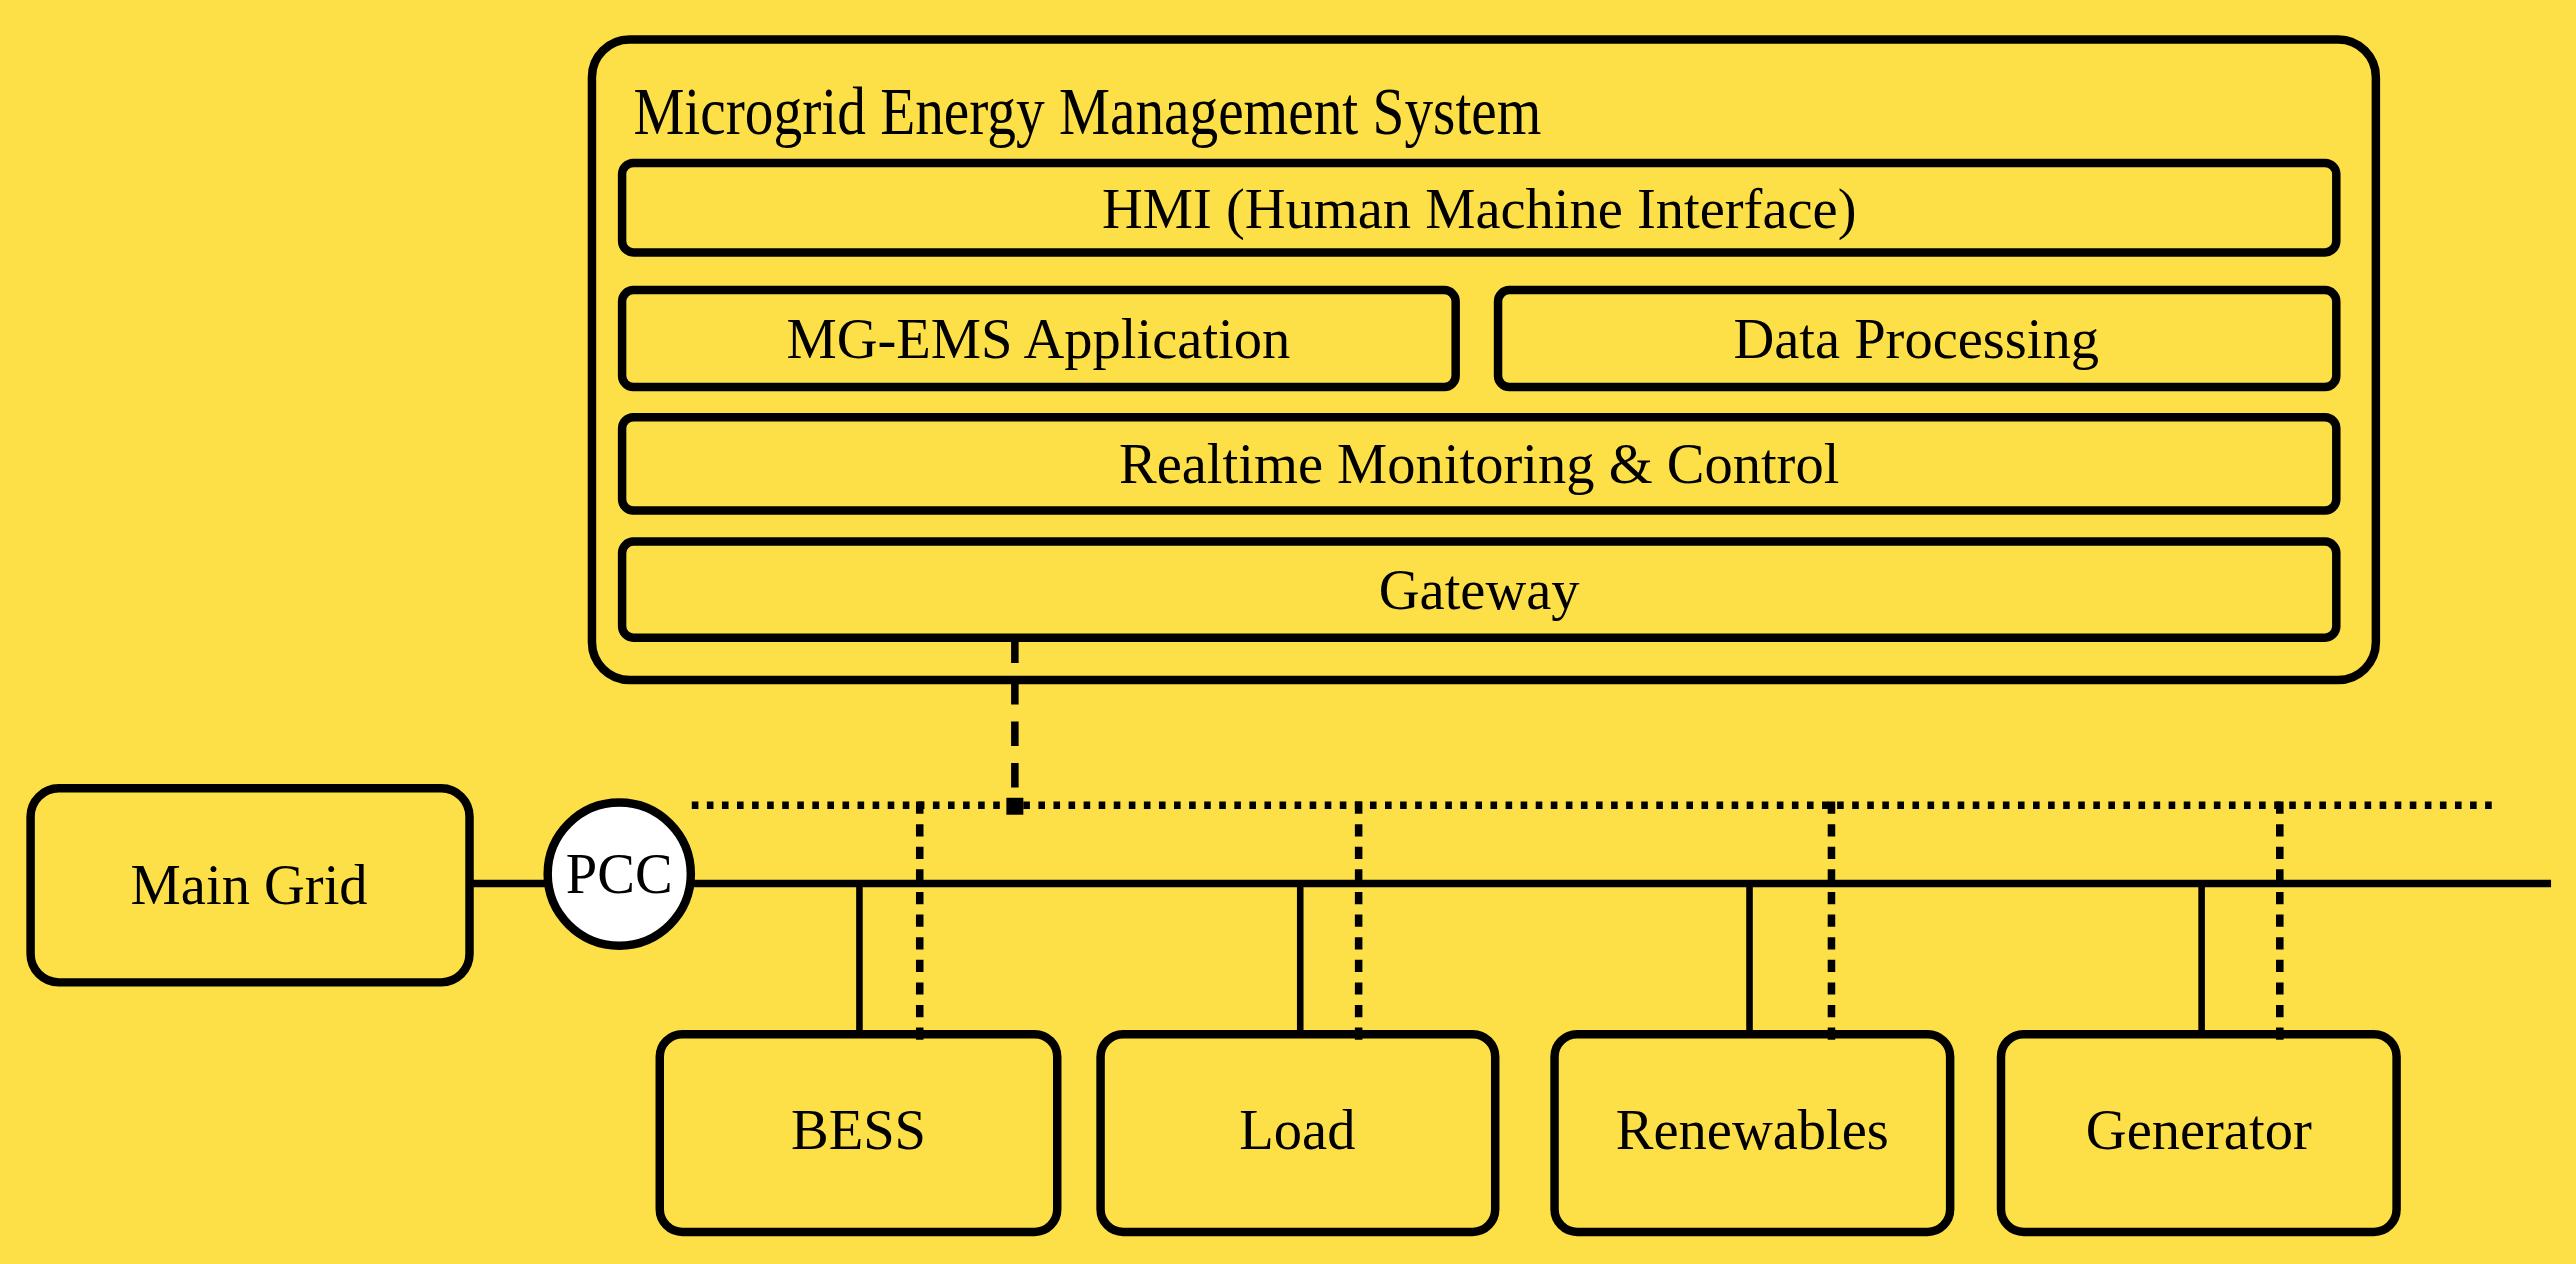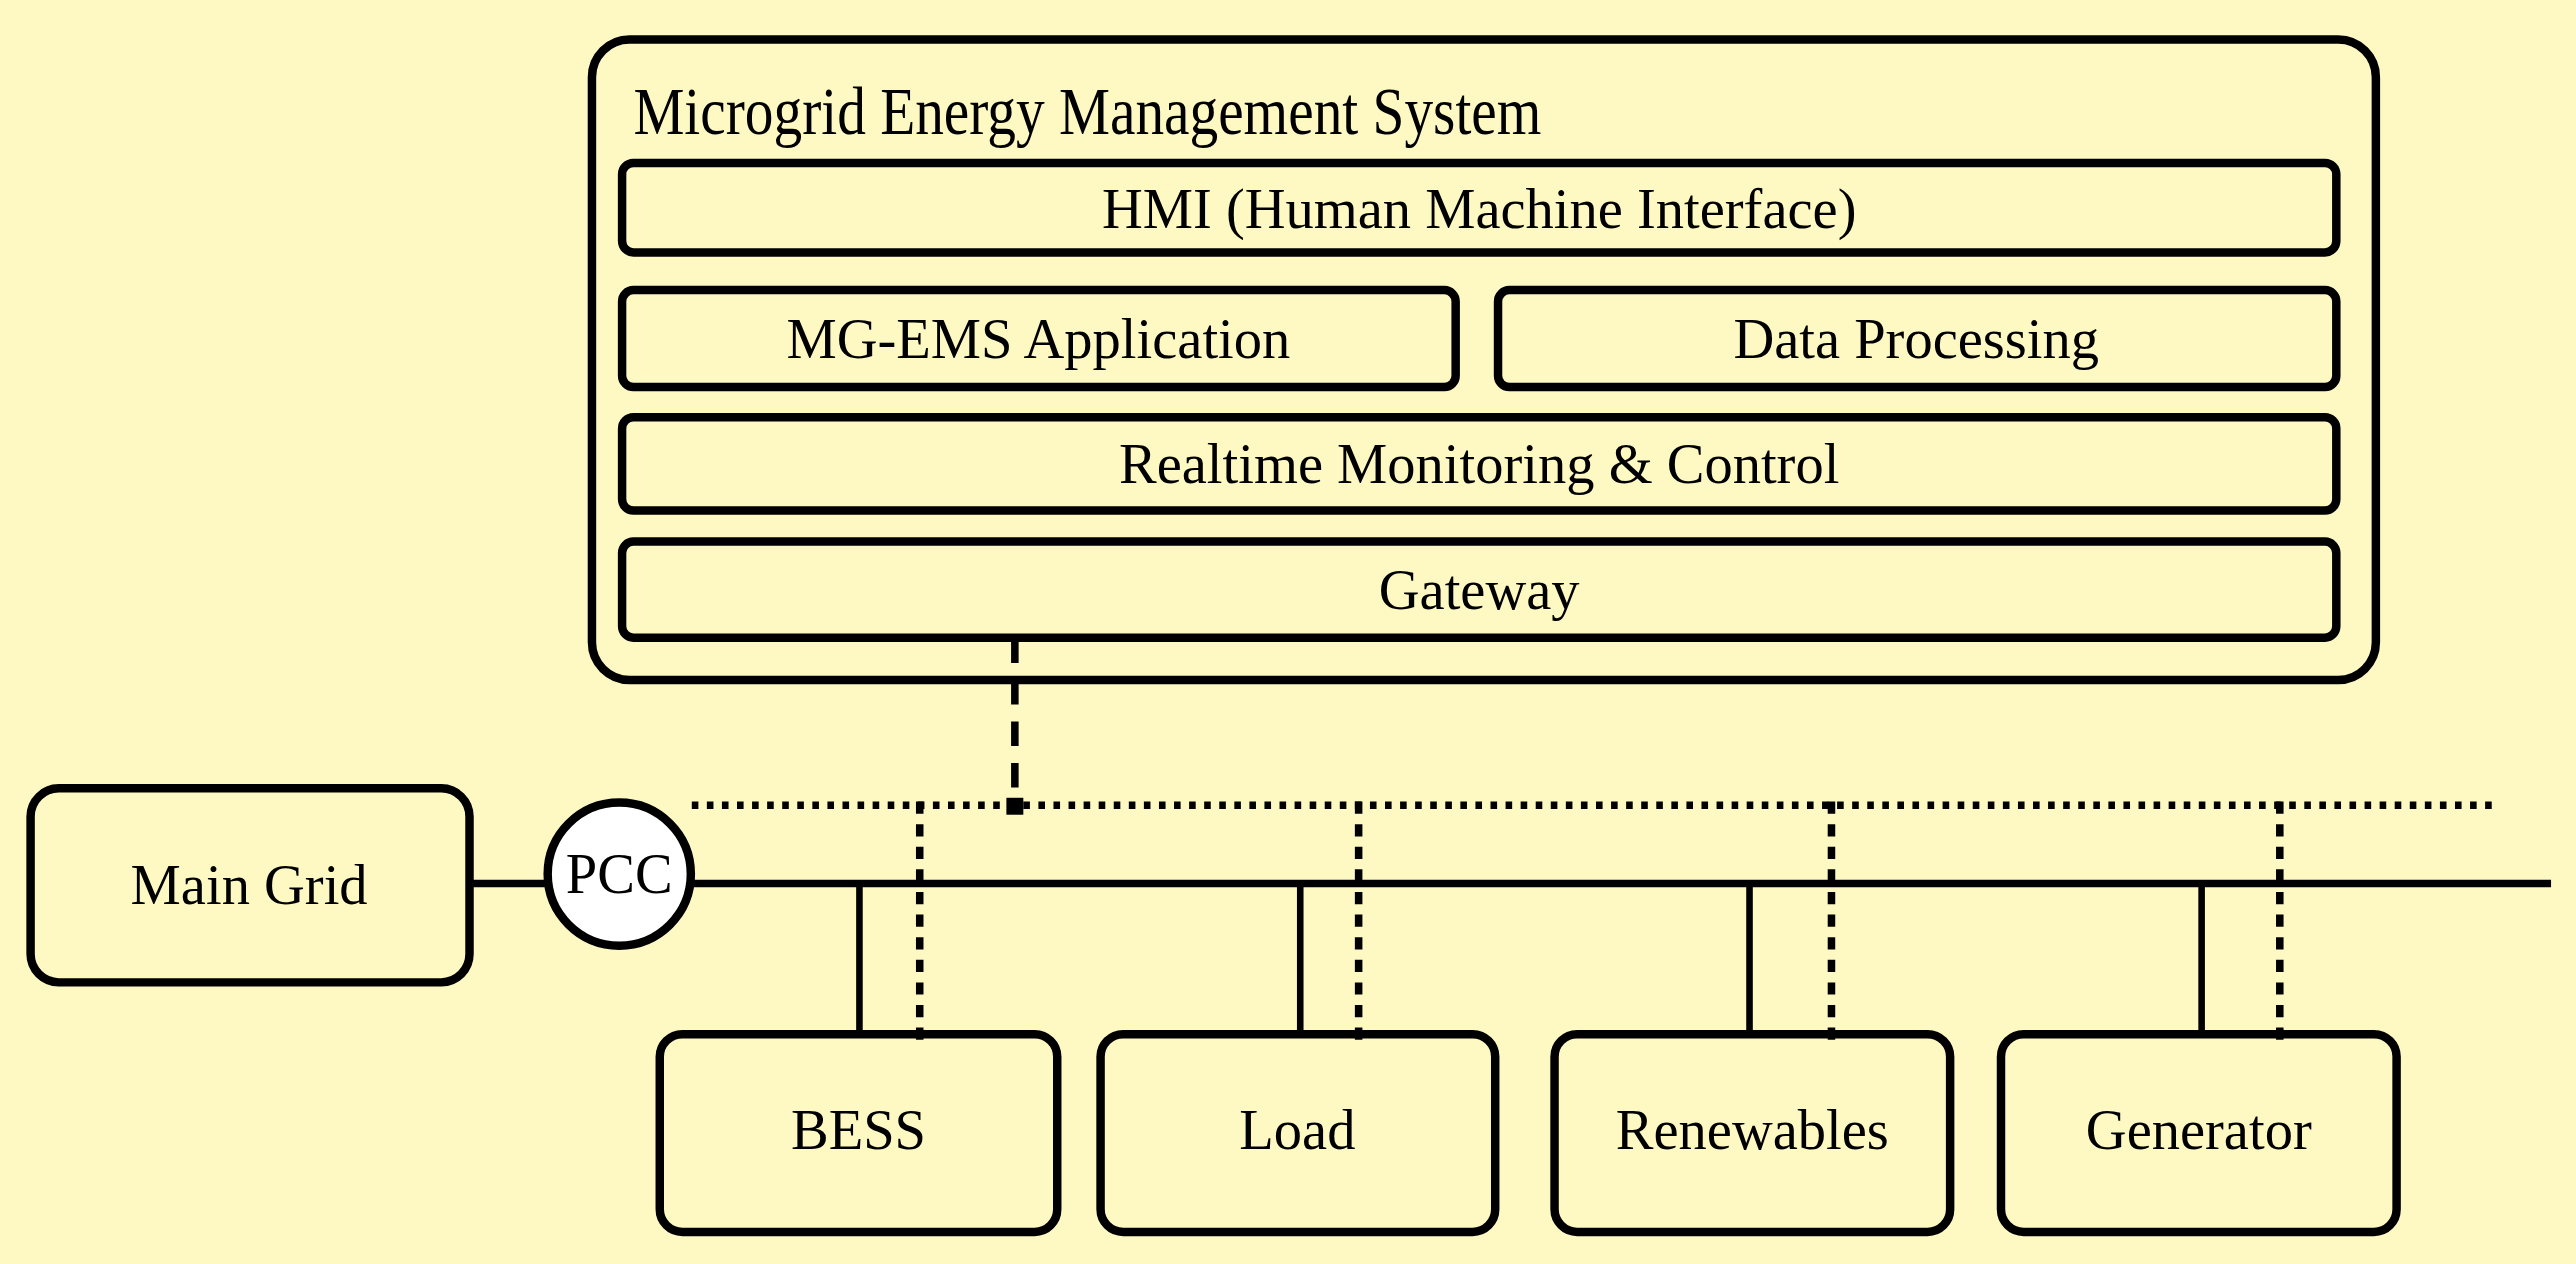--- a/index.html
+++ b/index.html
@@ -4,21 +4,21 @@
 <style>
   html, body {
     margin: 0;
     padding: 0;
     background: #ffffff;
   }
   .canvas {
     position: relative;
     width: 2576px;
     height: 1264px;
-    background: #fef9c3;
+    background: #fde047;
     overflow: hidden;
   }
   svg {
     display: block;
   }
   .box {
     fill: none;
     stroke: #000000;
   }
   .lbl {

